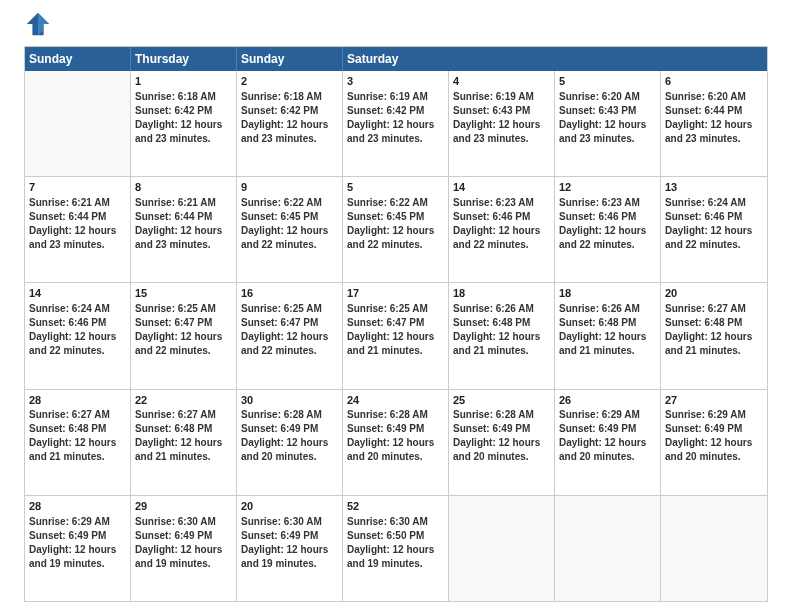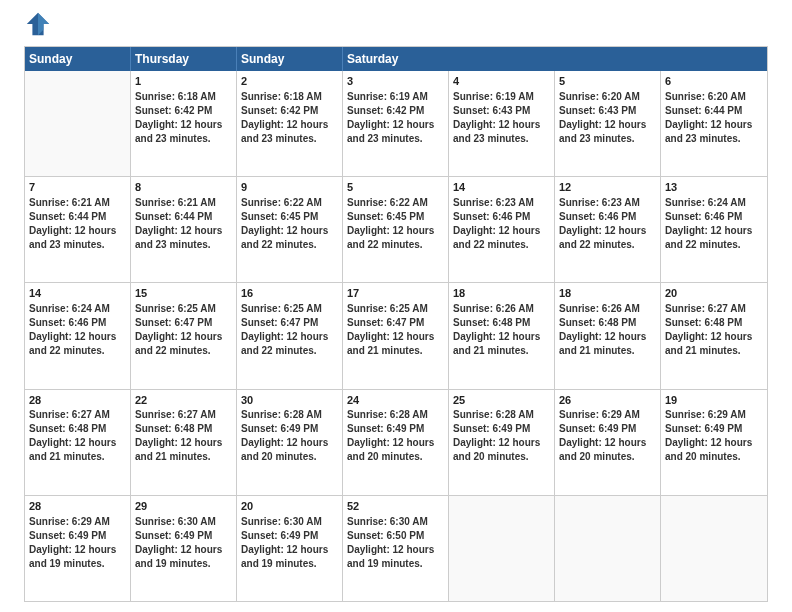--- a/index.html
+++ b/index.html
@@ -374,21 +374,21 @@
           <div class="cal-cell">
             <span class="day-num">26</span>
             <div class="cal-cell-info">
               <div>Sunrise: 6:29 AM</div>
               <div>Sunset: 6:49 PM</div>
               <div>Daylight: 12 hours</div>
               <div>and 20 minutes.</div>
             </div>
           </div>
           <div class="cal-cell">
-            <span class="day-num">19</span>
+            <span class="day-num">27</span>
             <div class="cal-cell-info">
               <div>Sunrise: 6:29 AM</div>
               <div>Sunset: 6:49 PM</div>
               <div>Daylight: 12 hours</div>
               <div>and 20 minutes.</div>
             </div>
           </div>
         </div>
         <div class="cal-row">
           <div class="cal-cell">

